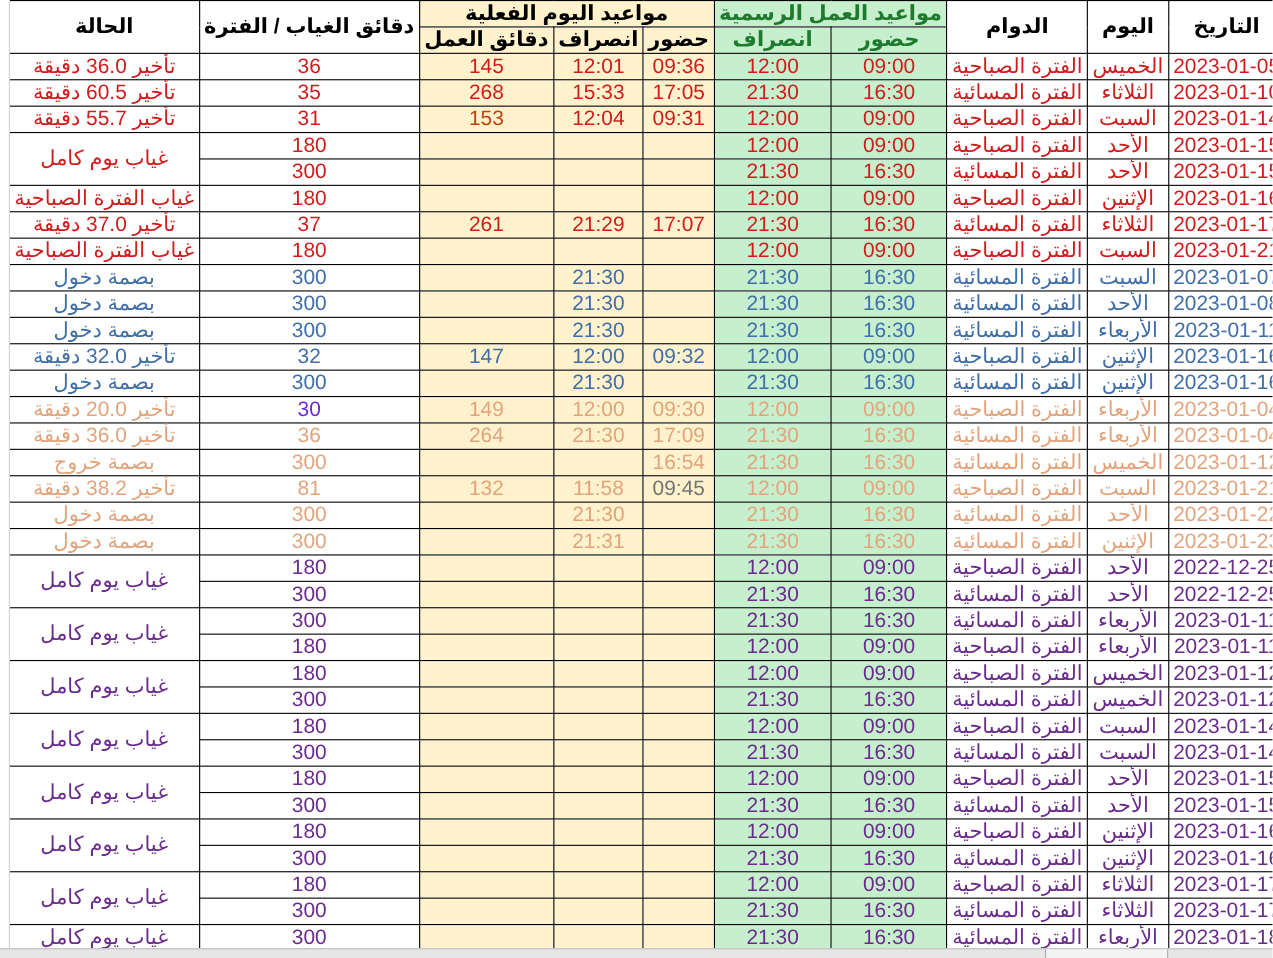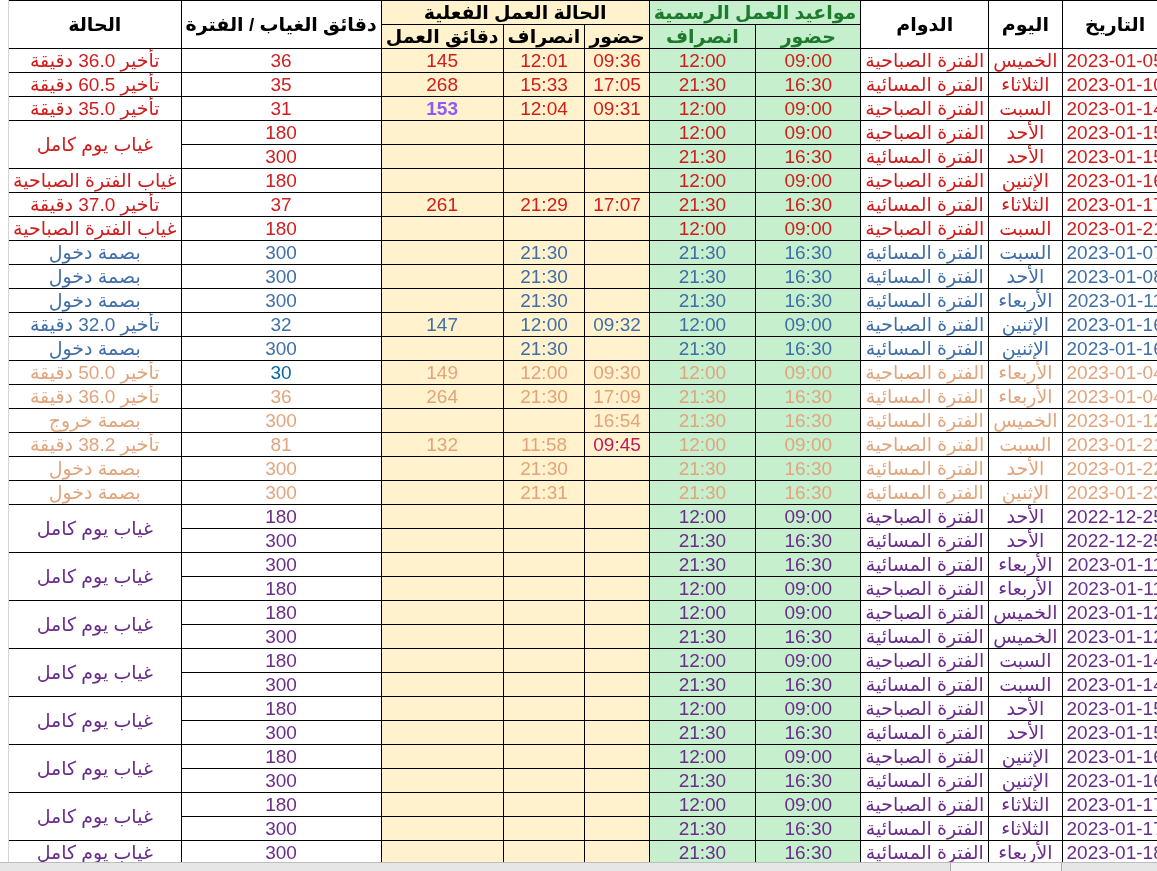--- a/index.html
+++ b/index.html
@@ -57,21 +57,21 @@
       <col style="width:139px">
       <col style="width:141px">
     </colgroup>
     <thead>
       <tr style="height:24px">
 
         <td class="hdr" rowspan="2">التاريخ</td>
         <td class="hdr" rowspan="2">اليوم</td>
         <td class="hdr" rowspan="2">الدوام</td>
         <td class="hdr hdr-green" colspan="2">مواعيد العمل الرسمية</td>
-        <td class="hdr hdr-yellow" colspan="3">الحالة العمل الفعلية</td>
+        <td class="hdr hdr-yellow" colspan="3">مواعيد اليوم الفعلية</td>
         <td class="hdr" rowspan="2">دقائق الغياب / الفترة</td>
         <td class="hdr" rowspan="2">الحالة</td>
       </tr>
       <tr style="height:24px">
         <td class="hdr hdr-green">حضور</td>
         <td class="hdr hdr-green">انصراف</td>
         <td class="hdr hdr-yellow">حضور</td>
         <td class="hdr hdr-yellow">انصراف</td>
         <td class="hdr hdr-yellow">دقائق العمل</td>
       </tr>
@@ -102,23 +102,23 @@
           <td class="status" style="color: rgb(208, 28, 28);">تأخير 60.5 دقيقة</td>
         </tr>
         <tr style="height: 24px;">
           <td style="color: rgb(208, 28, 28);">2023-01-14</td>
           <td class="day" style="color: rgb(208, 28, 28);">السبت</td>
           <td class="shift" style="color: rgb(208, 28, 28);">الفترة الصباحية</td>
           <td class="c-green" style="color: rgb(208, 28, 28);">09:00</td>
           <td class="c-green" style="color: rgb(208, 28, 28);">12:00</td>
           <td class="c-yellow" style="color: rgb(208, 28, 28);">09:31</td>
           <td class="c-yellow" style="color: rgb(208, 28, 28);">12:04</td>
-          <td class="c-yellow" style="color: #8b5cf6; font-weight: bold;">153</td>
+          <td class="c-yellow" style="color: #c2410c;">153</td>
           <td style="color: rgb(208, 28, 28);">31</td>
-          <td class="status" style="color: rgb(208, 28, 28);">تأخير 35.0 دقيقة</td>
+          <td class="status" style="color: rgb(208, 28, 28);">تأخير 55.7 دقيقة</td>
         </tr>
         <tr style="height: 24px;">
           <td style="color: rgb(208, 28, 28);">2023-01-15</td>
           <td class="day" style="color: rgb(208, 28, 28);">الأحد</td>
           <td class="shift" style="color: rgb(208, 28, 28);">الفترة الصباحية</td>
           <td class="c-green" style="color: rgb(208, 28, 28);">09:00</td>
           <td class="c-green" style="color: rgb(208, 28, 28);">12:00</td>
           <td class="c-yellow" style="color: rgb(208, 28, 28);"></td>
           <td class="c-yellow" style="color: rgb(208, 28, 28);"></td>
           <td class="c-yellow" style="color: rgb(208, 28, 28);"></td>
@@ -234,22 +234,22 @@
         </tr>
         <tr style="height: 24px;">
           <td style="color: rgb(226, 164, 124);">2023-01-04</td>
           <td class="day" style="color: rgb(226, 164, 124);">الأربعاء</td>
           <td class="shift" style="color: rgb(226, 164, 124);">الفترة الصباحية</td>
           <td class="c-green" style="color: rgb(226, 164, 124);">09:00</td>
           <td class="c-green" style="color: rgb(226, 164, 124);">12:00</td>
           <td class="c-yellow" style="color: rgb(226, 164, 124);">09:30</td>
           <td class="c-yellow" style="color: rgb(226, 164, 124);">12:00</td>
           <td class="c-yellow" style="color: rgb(226, 164, 124);">149</td>
-          <td style="color: #0369a1;">30</td>
-          <td class="status" style="color: rgb(226, 164, 124);">تأخير 50.0 دقيقة</td>
+          <td style="color: #6d28d9;">30</td>
+          <td class="status" style="color: rgb(226, 164, 124);">تأخير 20.0 دقيقة</td>
         </tr>
         <tr style="height: 24px;">
           <td style="color: rgb(226, 164, 124);">2023-01-04</td>
           <td class="day" style="color: rgb(226, 164, 124);">الأربعاء</td>
           <td class="shift" style="color: rgb(226, 164, 124);">الفترة المسائية</td>
           <td class="c-green" style="color: rgb(226, 164, 124);">16:30</td>
           <td class="c-green" style="color: rgb(226, 164, 124);">21:30</td>
           <td class="c-yellow" style="color: rgb(226, 164, 124);">17:09</td>
           <td class="c-yellow" style="color: rgb(226, 164, 124);">21:30</td>
           <td class="c-yellow" style="color: rgb(226, 164, 124);">264</td>
@@ -267,21 +267,21 @@
           <td class="c-yellow" style="color: rgb(226, 164, 124);"></td>
           <td style="color: rgb(226, 164, 124);">300</td>
           <td class="status" style="color: rgb(226, 164, 124);">بصمة خروج</td>
         </tr>
         <tr style="height: 24px;">
           <td style="color: rgb(226, 164, 124);">2023-01-21</td>
           <td class="day" style="color: rgb(226, 164, 124);">السبت</td>
           <td class="shift" style="color: rgb(226, 164, 124);">الفترة الصباحية</td>
           <td class="c-green" style="color: rgb(226, 164, 124);">09:00</td>
           <td class="c-green" style="color: rgb(226, 164, 124);">12:00</td>
-          <td class="c-yellow" style="color: #be185d;">09:45</td>
+          <td class="c-yellow" style="color: #737373;">09:45</td>
           <td class="c-yellow" style="color: rgb(226, 164, 124);">11:58</td>
           <td class="c-yellow" style="color: rgb(226, 164, 124);">132</td>
           <td style="color: rgb(226, 164, 124);">81</td>
           <td class="status" style="color: rgb(226, 164, 124);">تأخير 38.2 دقيقة</td>
         </tr>
         <tr style="height: 24px;">
           <td style="color: rgb(226, 164, 124);">2023-01-22</td>
           <td class="day" style="color: rgb(226, 164, 124);">الأحد</td>
           <td class="shift" style="color: rgb(226, 164, 124);">الفترة المسائية</td>
           <td class="c-green" style="color: rgb(226, 164, 124);">16:30</td>

